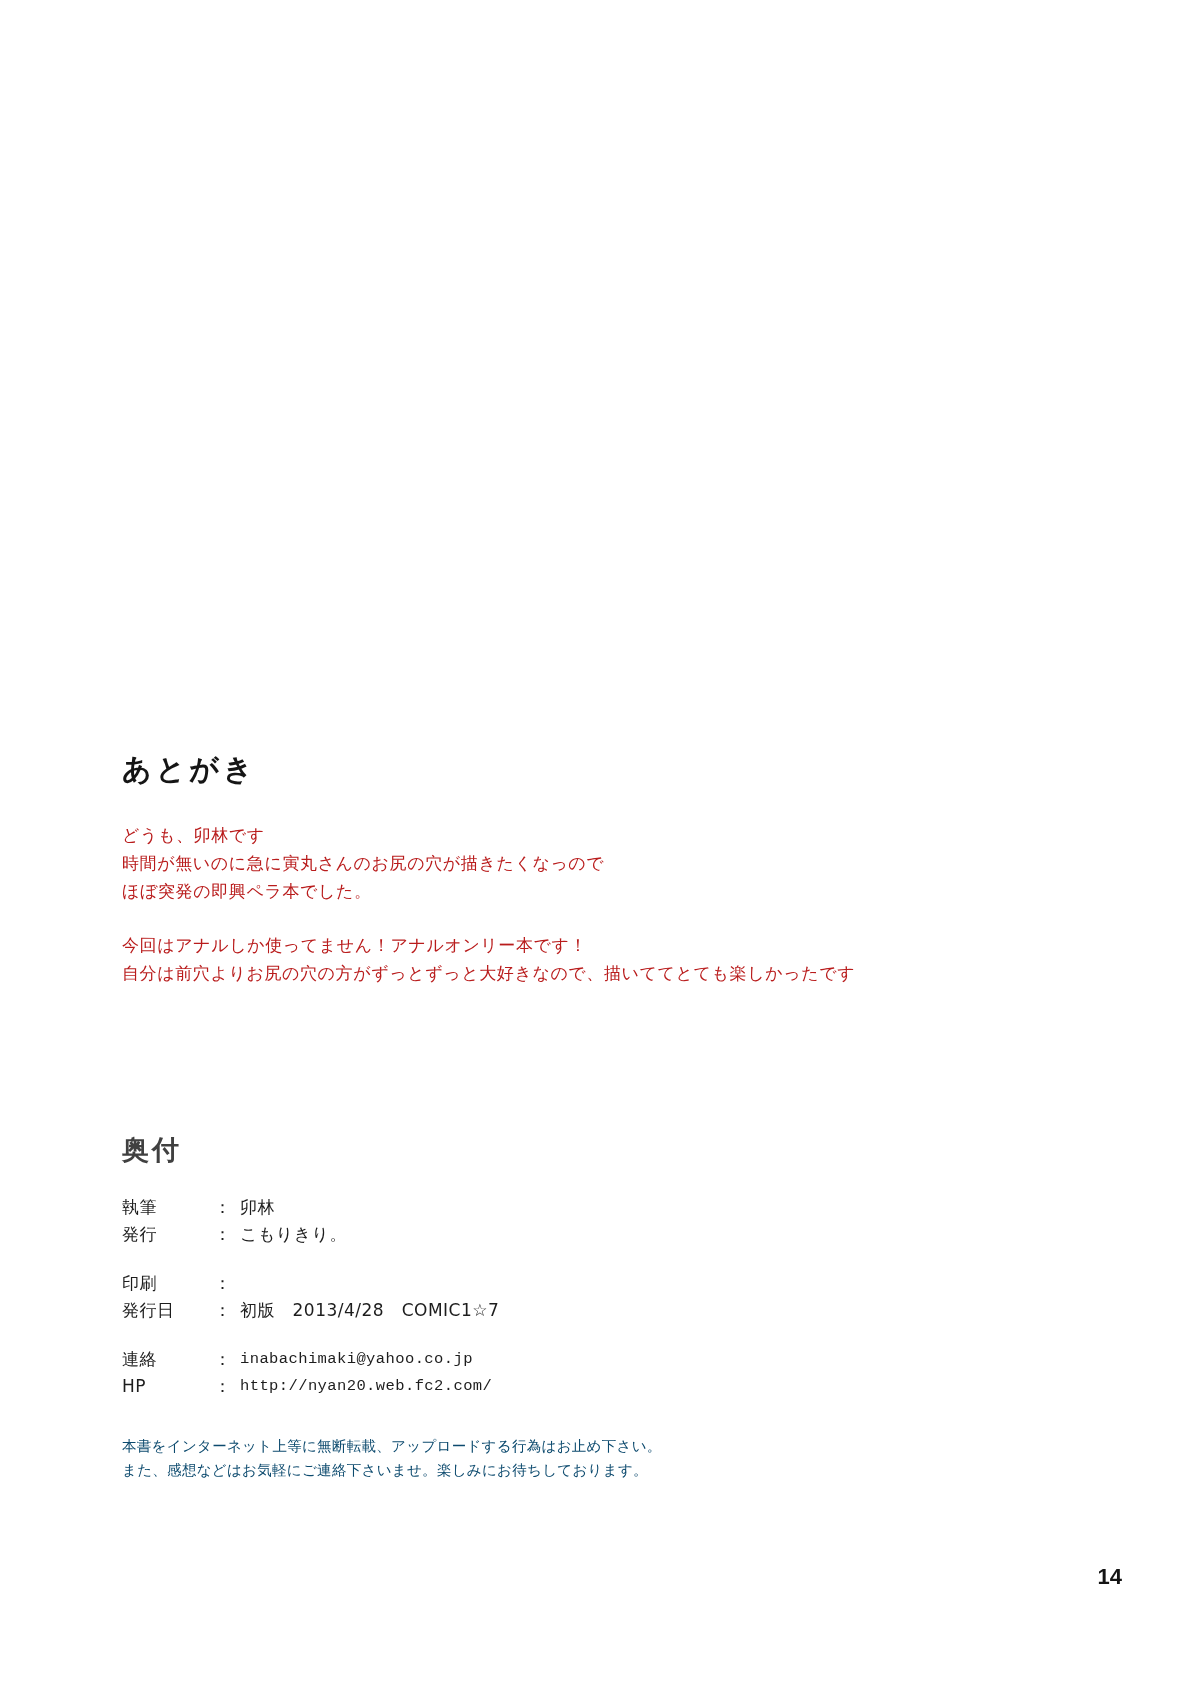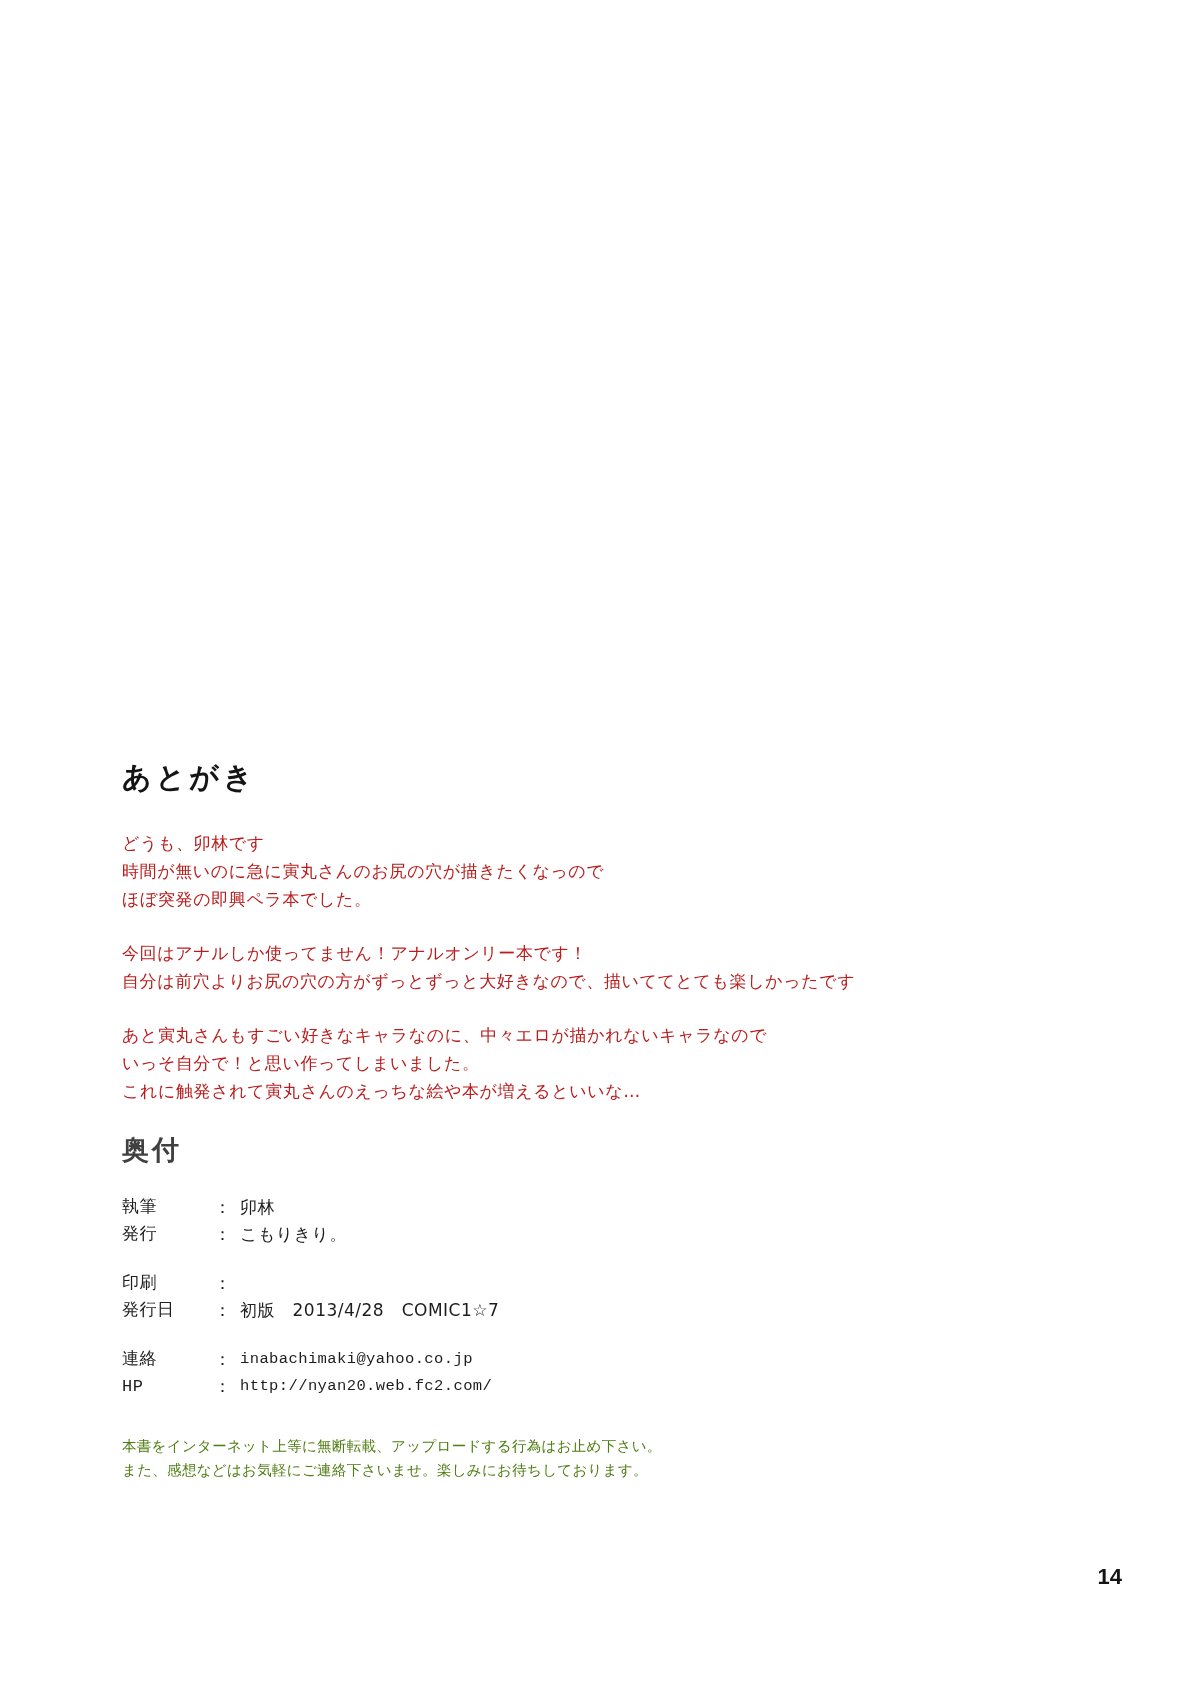--- a/index.html
+++ b/index.html
@@ -20,21 +20,21 @@
     position: absolute;
     left: 122px;
     top: 752px;
     width: 960px;
   }
   .section-heading {
     font-size: 29px;
     font-weight: 700;
     letter-spacing: 4px;
     color: #151515;
-    margin: 8px 0 34px 0;
+    margin: 0 0 34px 0;
     line-height: 1.2;
   }
   .para {
     font-size: 17px;
     line-height: 28px;
     letter-spacing: 0.6px;
     color: #b91c1c;
     margin: 0 0 26px 0;
     white-space: pre-line;
   }
@@ -62,21 +62,20 @@
     display: flex;
     font-size: 17px;
     line-height: 27px;
     letter-spacing: 0.5px;
     color: #1d1d1d;
   }
   .credit-row .k {
     width: 92px;
     flex: 0 0 92px;
     white-space: nowrap;
-    font-family: Liberation Mono, monospace;
   }
   .credit-row .sep {
     width: 26px;
     flex: 0 0 26px;
   }
   .credit-row .v {
     flex: 1 1 auto;
   }
   .mono {
     font-family: Liberation Mono, monospace;
@@ -84,21 +83,21 @@
     letter-spacing: 0.4px;
   }
   .credit-block.contact .credit-row .k {
     width: 92px;
     flex: 0 0 92px;
   }
   .notice {
     font-size: 14.5px;
     line-height: 24px;
     letter-spacing: 0.3px;
-    color: #4d7c0f;
+    color: #0c4a6e;
     margin: 34px 0 0 0;
     white-space: pre-line;
   }
   .page-number {
     position: absolute;
     right: 78px;
     bottom: 112px;
     font-size: 22px;
     font-weight: 700;
     color: #141414;
@@ -110,23 +109,20 @@
 
 <div class="page">
 
   <section class="afterword-section">
     <h1 class="section-heading">あとがき</h1>
     <p class="para">どうも、卯林です
 時間が無いのに急に寅丸さんのお尻の穴が描きたくなっので
 ほぼ突発の即興ペラ本でした。</p>
     <p class="para">今回はアナルしか使ってません！アナルオンリー本です！
 自分は前穴よりお尻の穴の方がずっとずっと大好きなので、描いててとても楽しかったです</p>
-    <p class="para">あと寅丸さんもすごい好きなキャラなのに、中々エロが描かれないキャラなので
-いっそ自分で！と思い作ってしまいました。
-これに触発されて寅丸さんのえっちな絵や本が増えるといいな…</p>
   </section>
 
   <section class="colophon-section">
     <h2 class="colophon-heading">奥付</h2>
 
     <div class="credit-block">
       <div class="credit-row">
         <span class="k">執筆</span>
         <span class="sep">：</span>
         <span class="v">卯林</span>

